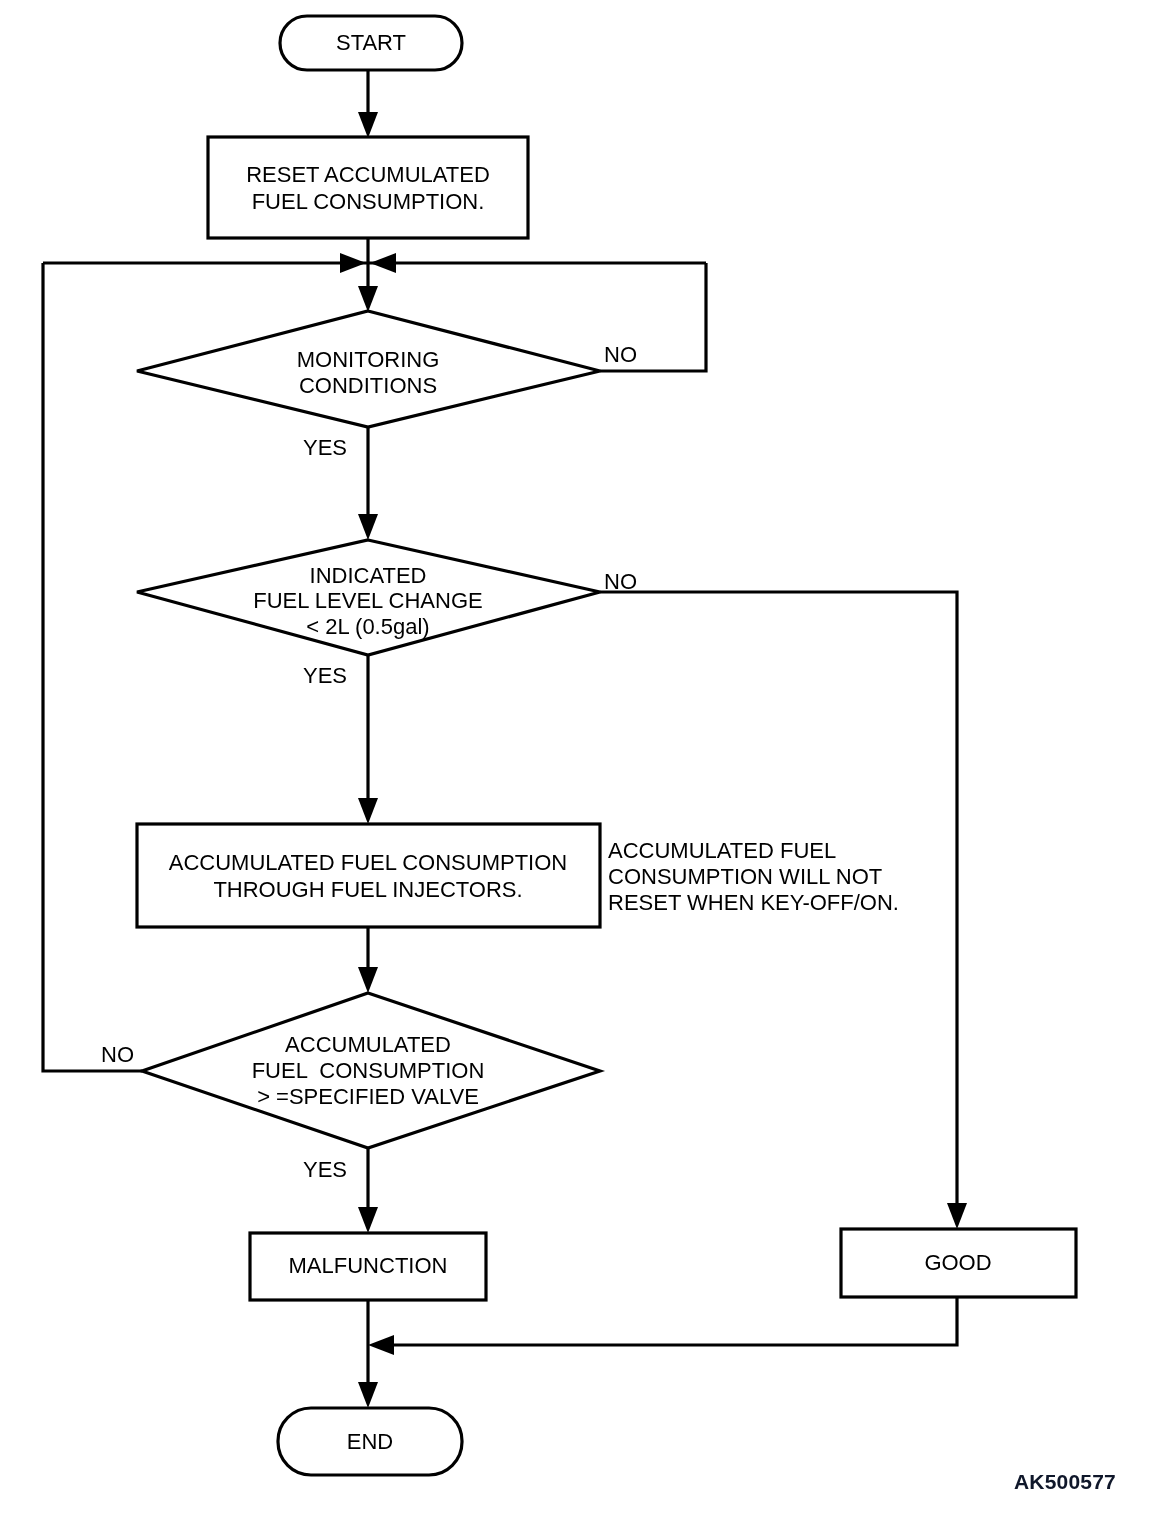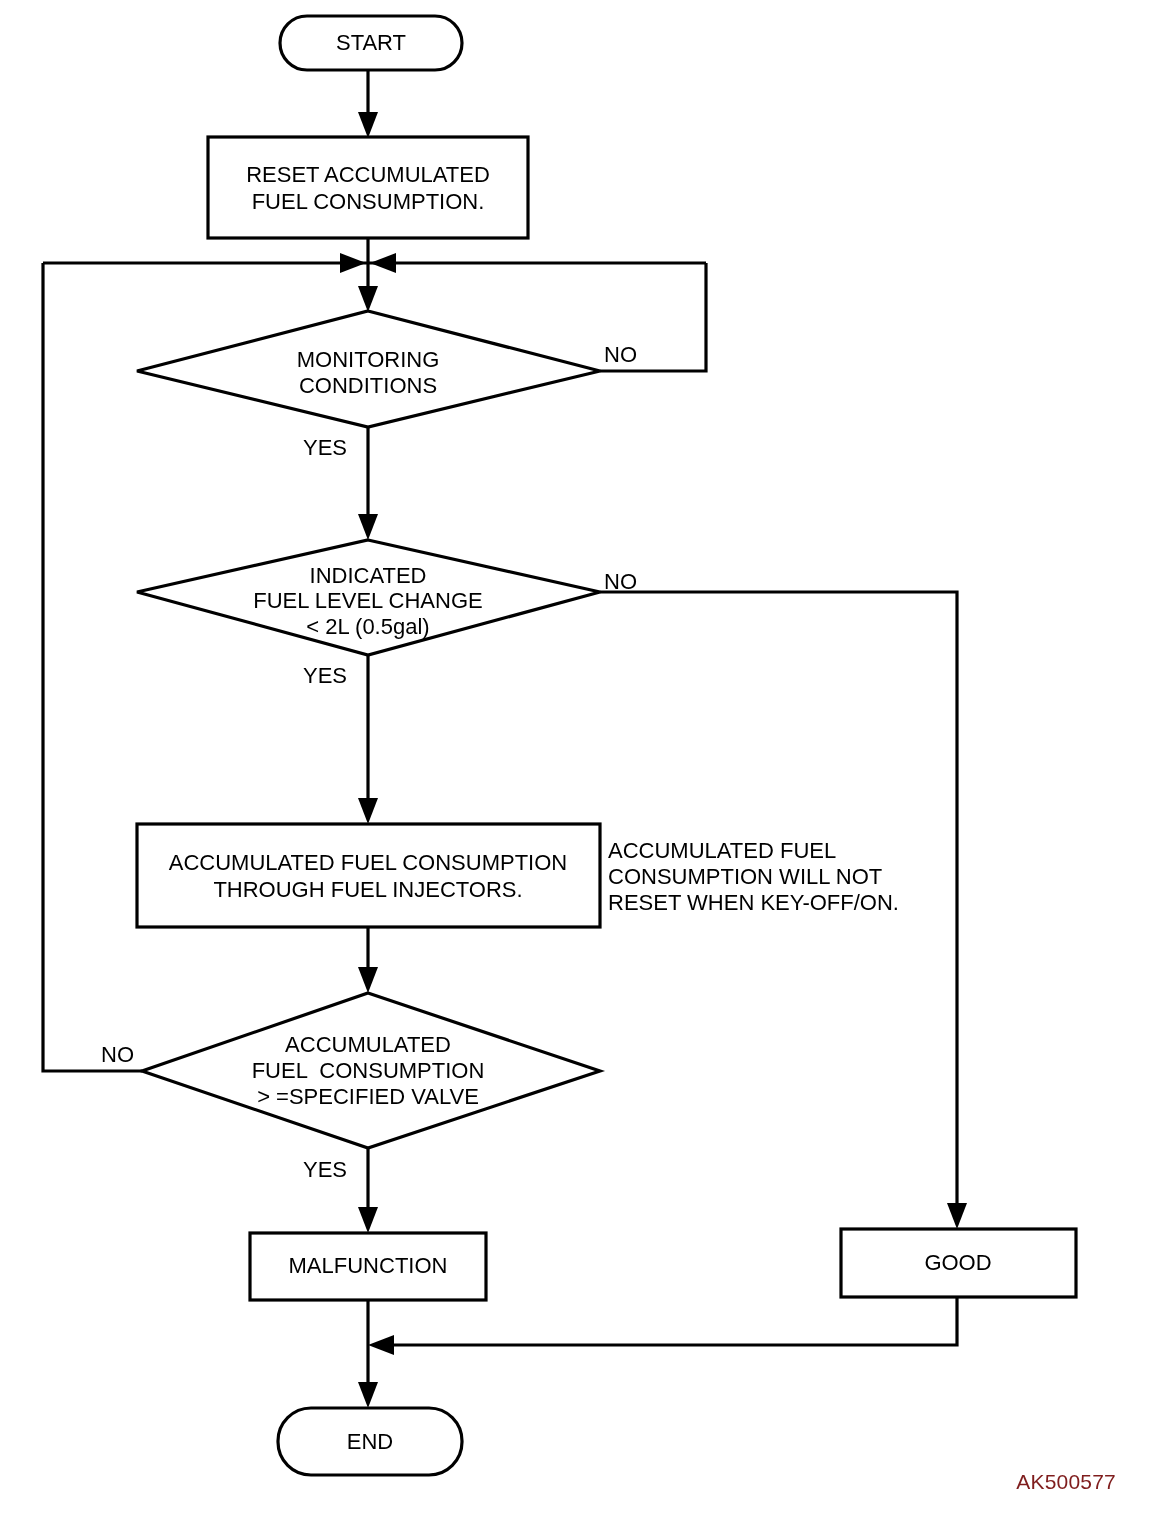--- a/index.html
+++ b/index.html
@@ -60,23 +60,23 @@
     fill: #000000;
     font-size: 22px;
     white-space: pre;
   }
   .ref-code {
     position: absolute;
     right: 36px;
     bottom: 16px;
     font-family: "Liberation Sans", sans-serif;
     font-size: 21px;
-    font-weight: normal;
+    font-weight: bold;
     letter-spacing: 0.2px;
-    color: #7f1d1d;
+    color: #0f172a;
   }
 </style>
 </head>
 <body>
 
 <div id="flow-root">
 
   <svg id="flow-svg" viewBox="0 0 1152 1518">
 
     <g>

